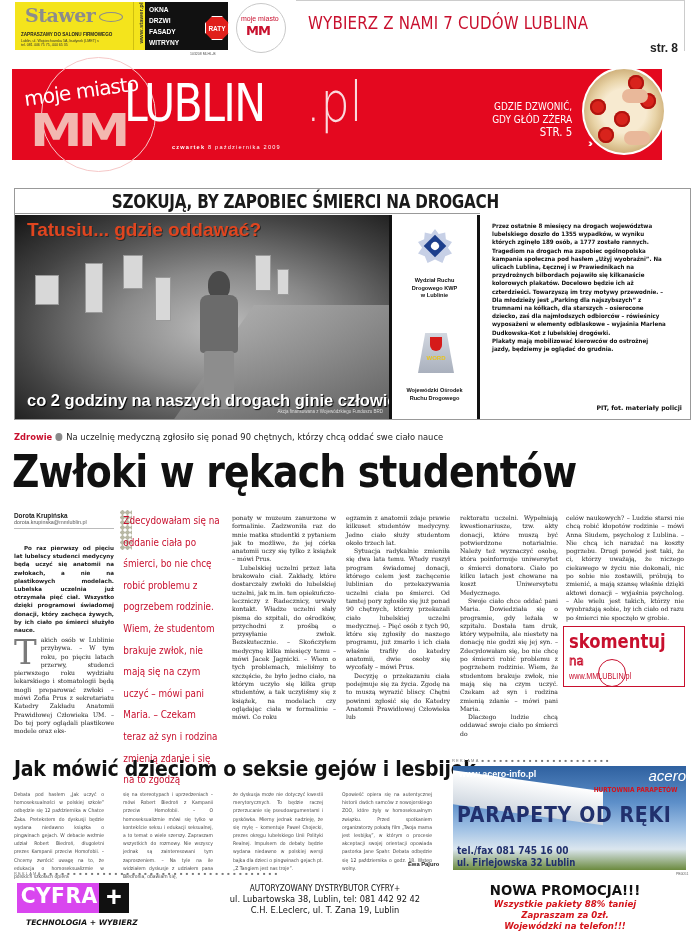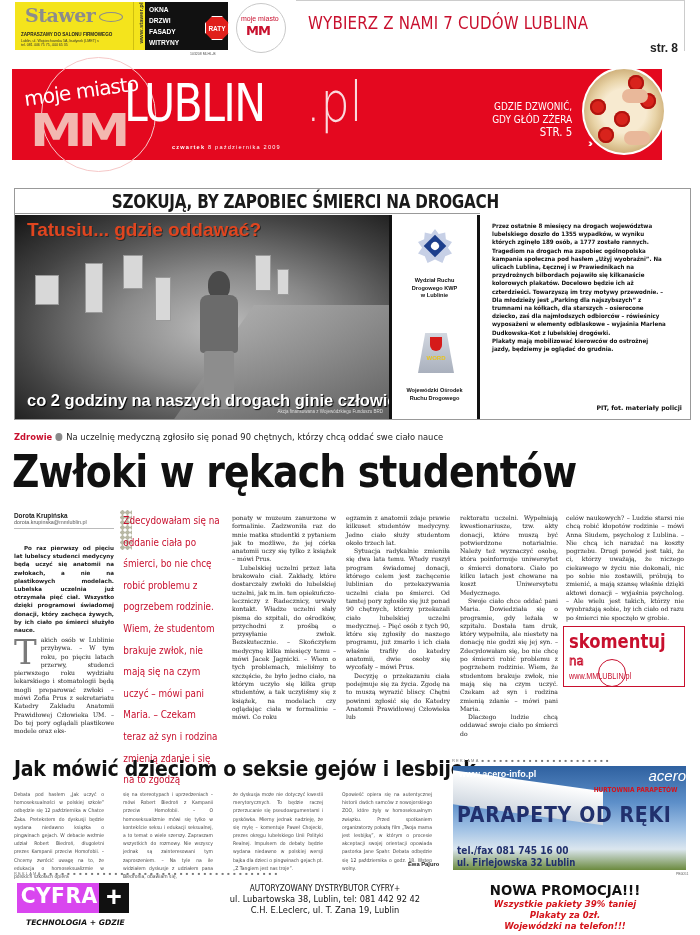--- a/index.html
+++ b/index.html
@@ -308,25 +308,25 @@
 </div>
 <span class="ad-acero-code">PB0051</span>
 
 <span class="reklama-label" style="left:14px;top:871px;width:410px;"><span>REKLAMA</span> ■ ■ ■ ■ ■ ■ ■ ■ ■ ■ ■ ■ ■ ■ ■ ■ ■ ■ ■ ■ ■ ■ ■ ■ ■ ■ ■ ■ ■ ■ ■ ■ ■ ■ ■ ■ ■ ■ ■ ■</span>
 
 <div class="ad-cyfra">
   <div class="logo">
     <span class="word">CYFRA</span>
     <span class="plus">+</span>
   </div>
-  <span class="tag">TECHNOLOGIA + GDZIE</span>
+  <span class="tag">TECHNOLOGIA + WYBIERZ</span>
   <div class="center">
     <span class="l1">AUTORYZOWANY DYSTRYBUTOR CYFRY+</span>
     <span class="l3">ul. Lubartowska 38, Lublin, tel: 081 442 92 42</span>
     <span class="l4">C.H. E.Leclerc, ul. T. Zana 19, Lublin</span>
   </div>
   <div class="right">
     <span class="l1">NOWA PROMOCJA!!!</span>
-    <span class="l2">Wszystkie pakiety 39% taniej</span>
-    <span class="l3">Plakaty za 0zł.</span>
+    <span class="l2">Wszystkie pakiety 88% taniej</span>
+    <span class="l3">Zapraszam za 0zł.</span>
     <span class="l4">Wojewódzki na telefon!!!</span>
   </div>
 </div>
 
 </body></html>

